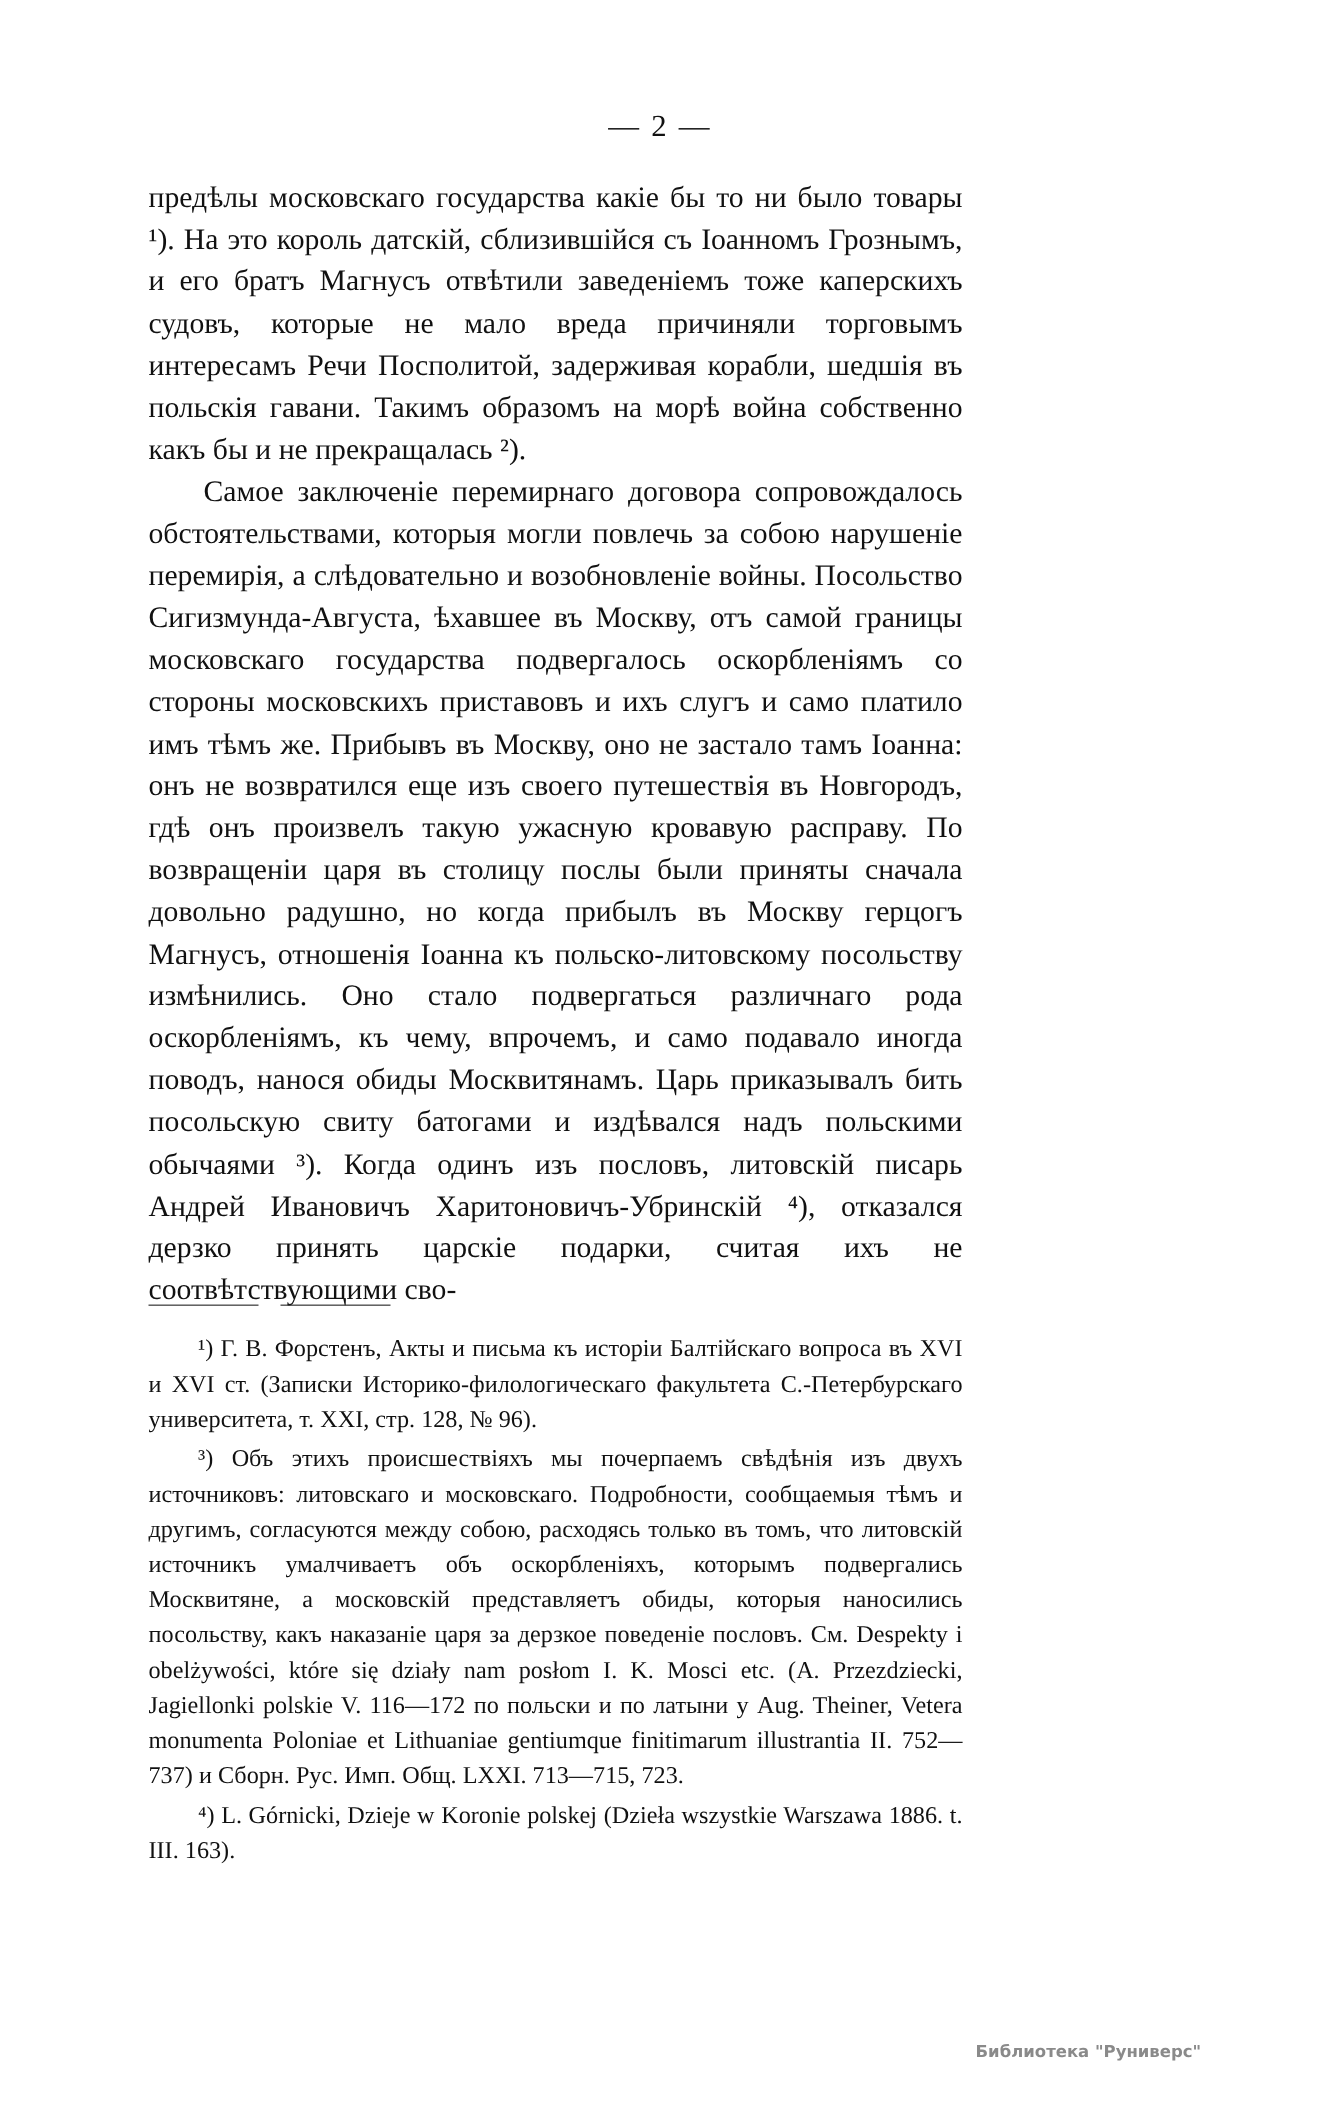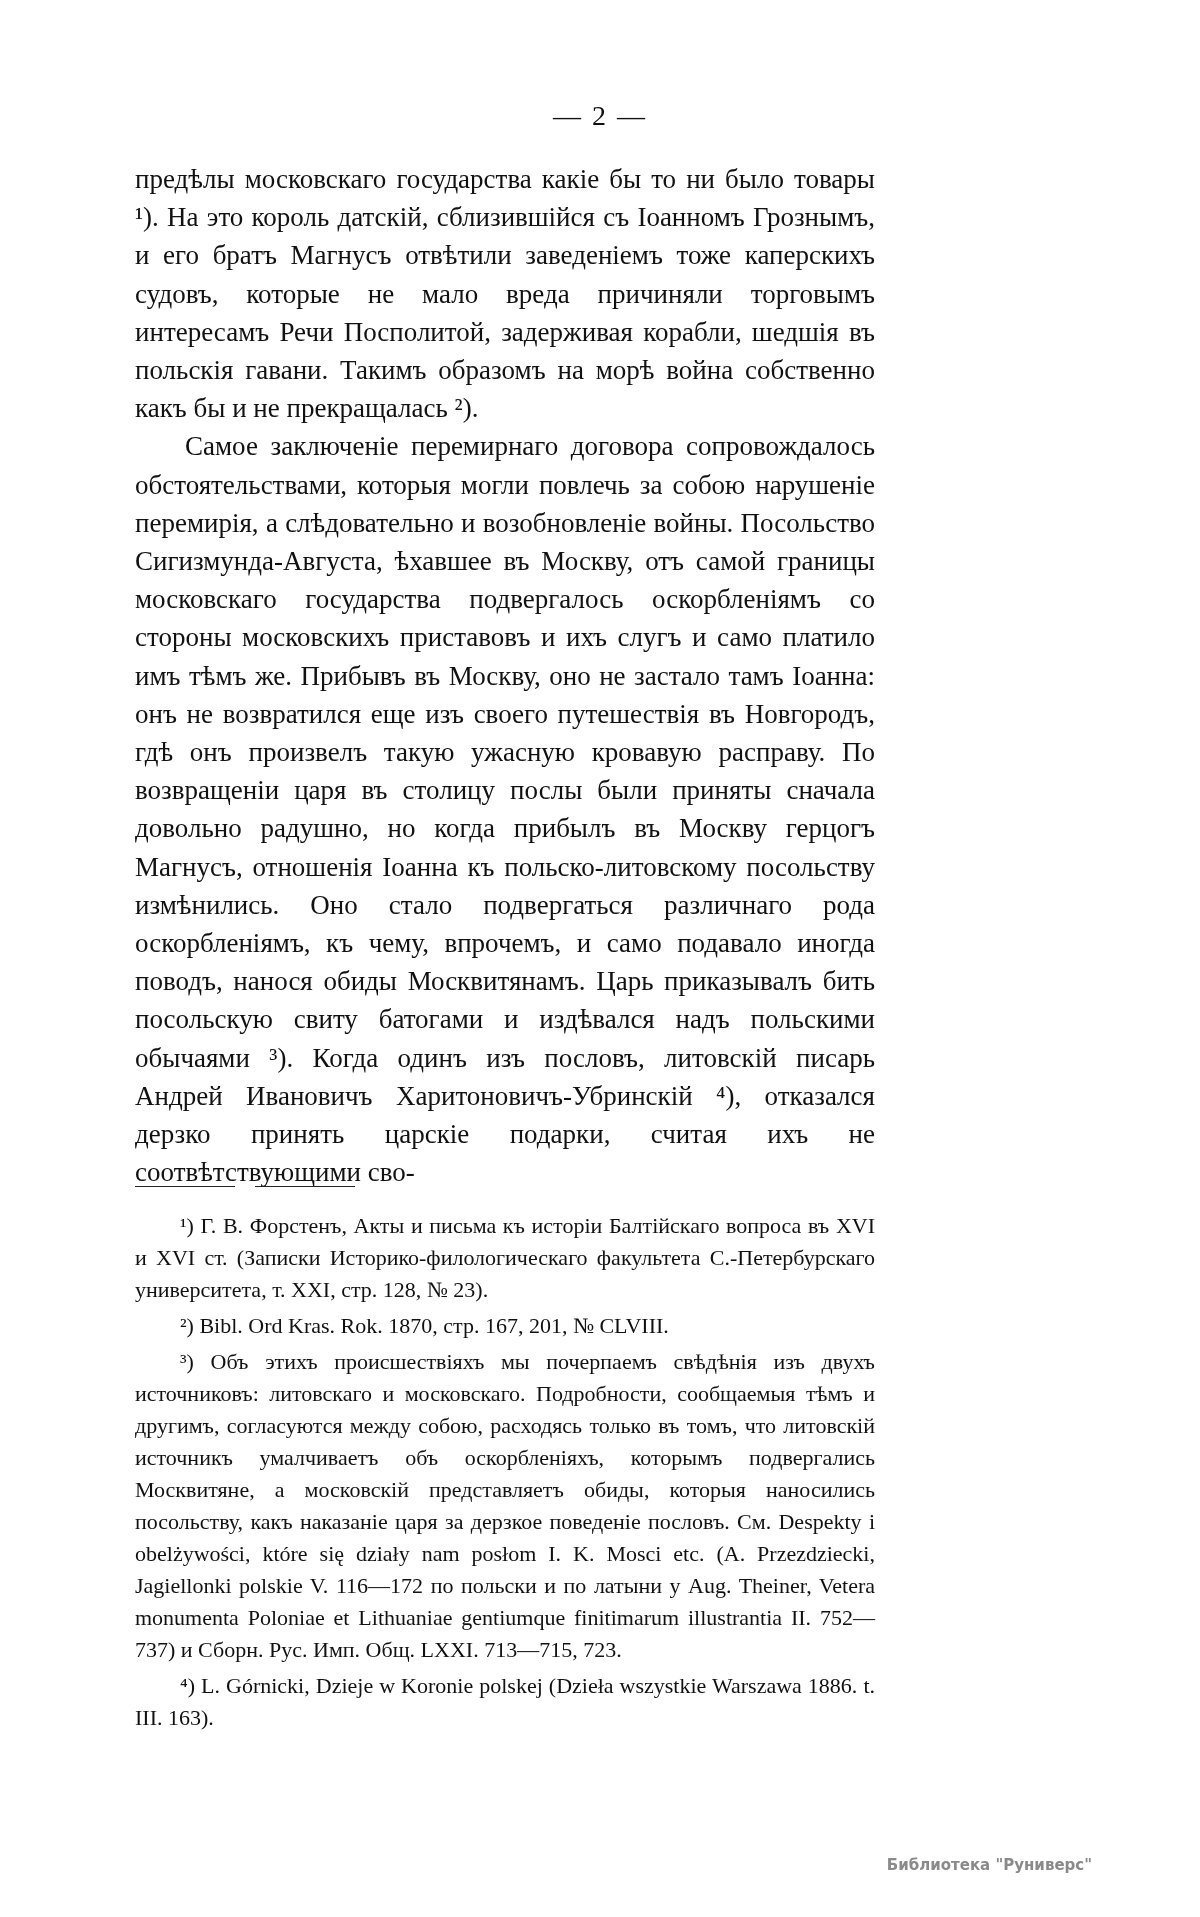--- a/index.html
+++ b/index.html
@@ -28,19 +28,18 @@
   <p>предѣлы московскаго государства какіе бы то ни было товары ¹). На это король датскій, сблизившійся съ Іоанномъ Грознымъ, и его братъ Магнусъ отвѣтили заведеніемъ тоже каперскихъ судовъ, которые не мало вреда причиняли торговымъ интересамъ Речи Посполитой, задерживая корабли, шедшія въ польскія гавани. Такимъ образомъ на морѣ война собственно какъ бы и не прекращалась ²).</p>
   <p class="indent">Самое заключеніе перемирнаго договора сопровождалось обстоятельствами, которыя могли повлечь за собою нарушеніе перемирія, а слѣдовательно и возобновленіе войны. Посольство Сигизмунда-Августа, ѣхавшее въ Москву, отъ самой границы московскаго государства подвергалось оскорбленіямъ со стороны московскихъ приставовъ и ихъ слугъ и само платило имъ тѣмъ же. Прибывъ въ Москву, оно не застало тамъ Іоанна: онъ не возвратился еще изъ своего путешествія въ Новгородъ, гдѣ онъ произвелъ такую ужасную кровавую расправу. По возвращеніи царя въ столицу послы были приняты сначала довольно радушно, но когда прибылъ въ Москву герцогъ Магнусъ, отношенія Іоанна къ польско-литовскому посольству измѣнились. Оно стало подвергаться различнаго рода оскорбленіямъ, къ чему, впрочемъ, и само подавало иногда поводъ, нанося обиды Москвитянамъ. Царь приказывалъ бить посольскую свиту батогами и издѣвался надъ польскими обычаями ³). Когда одинъ изъ пословъ, литовскій писарь Андрей Ивановичъ Харитоновичъ-Убринскій ⁴), отказался дерзко принять царскіе подарки, считая ихъ не соотвѣтствующими сво-</p>
 </div>
 
 <div class="sep">
   <span style="left:0;width:100px"></span>
   <span style="left:120px;width:100px"></span>
 </div>
 
 <div class="footnotes">
-  <p>¹) Г. В. Форстенъ, Акты и письма къ исторіи Балтійскаго вопроса въ XVI и XVI ст. (Записки Историко-филологическаго факультета С.-Петербурскаго университета, т. XXI, стр. 128, № 23).</p>
-  <p>²) Bibl. Ord Kras. Rok. 1870, стр. 167, 201, № CLVIII.</p>
+  <p>¹) Г. В. Форстенъ, Акты и письма къ исторіи Балтійскаго вопроса въ XVI и XVI ст. (Записки Историко-филологическаго факультета С.-Петербурскаго университета, т. XXI, стр. 128, № 96).</p>
   <p>³) Объ этихъ происшествіяхъ мы почерпаемъ свѣдѣнія изъ двухъ источниковъ: литовскаго и московскаго. Подробности, сообщаемыя тѣмъ и другимъ, согласуются между собою, расходясь только въ томъ, что литовскій источникъ умалчиваетъ объ оскорбленіяхъ, которымъ подвергались Москвитяне, а московскій представляетъ обиды, которыя наносились посольству, какъ наказаніе царя за дерзкое поведеніе пословъ. См. Despekty i obelżywości, które się działy nam posłom I. K. Mosci etc. (A. Przezdziecki, Jagiellonki polskie V. 116—172 по польски и по латыни у Aug. Theiner, Vetera monumenta Poloniae et Lithuaniae gentiumque finitimarum illustrantia II. 752—737) и Сборн. Рус. Имп. Общ. LXXI. 713—715, 723.</p>
   <p>⁴) L. Górnicki, Dzieje w Koronie polskej (Dzieła wszystkie Warszawa 1886. t. III. 163).</p>
 </div>
 
 <div class="watermark">Библиотека "Руниверс"</div>
 
 </body></html>

